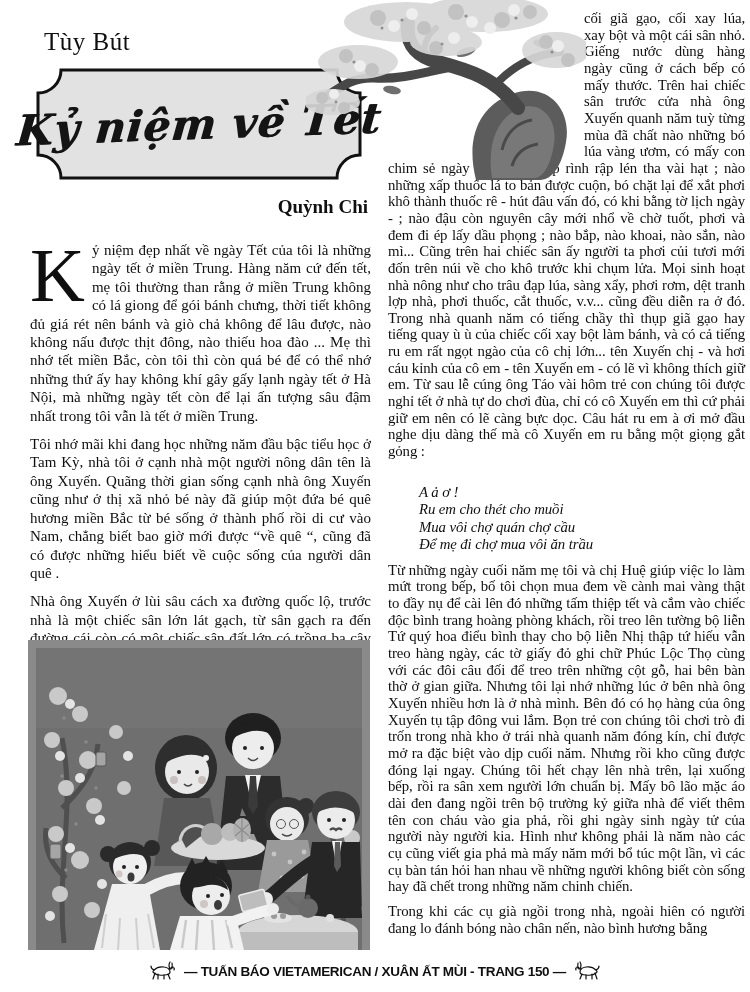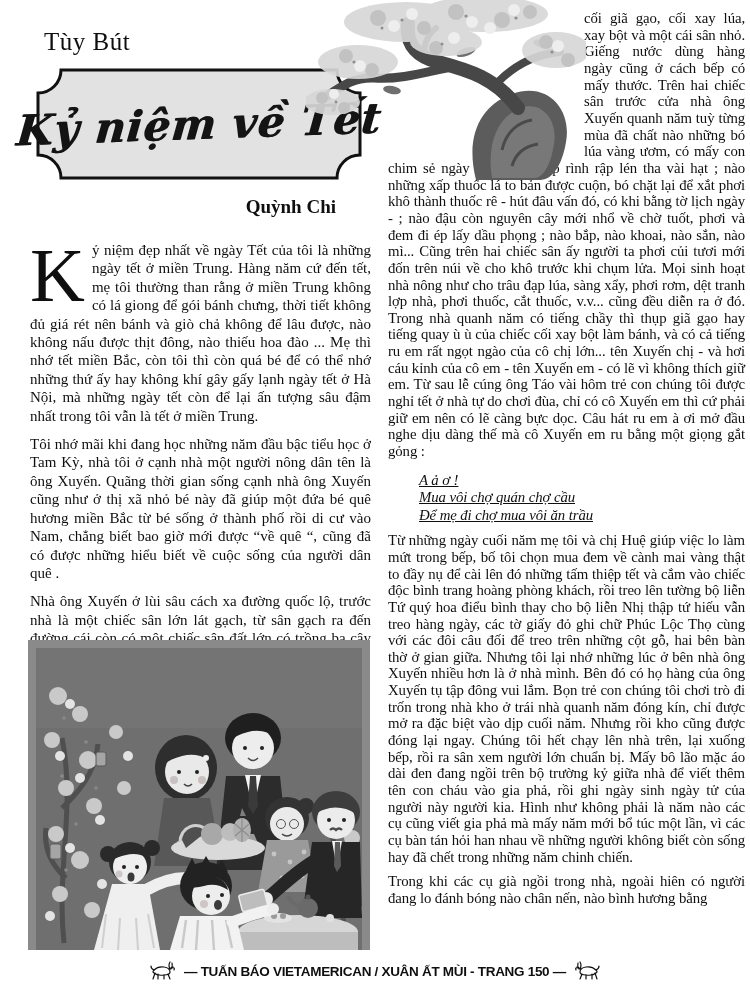--- a/index.html
+++ b/index.html
@@ -12,33 +12,33 @@
   .kicker{position:absolute;left:44px;top:28px;font-size:25px;letter-spacing:.5px;text-align:center;}
   .plaque{position:absolute;left:35px;top:67px;width:328px;height:114px;z-index:2;}
   .plaque svg{position:absolute;left:0;top:0;}
   .plaque-title{
     position:absolute;left:0;top:0;width:100%;height:100%;
     display:flex;align-items:center;justify-content:center;
     font-family:"DejaVu Serif", serif;font-style:italic;font-weight:700;
     font-size:42px;letter-spacing:1px;transform:rotate(-2deg) skewX(-7deg);
     color:#141414;text-shadow:1px 0 0 #141414;white-space:nowrap;
   }
-  .author{position:absolute;left:164px;top:196px;width:172px;text-align:right;
+  .author{position:absolute;left:196px;top:196px;width:172px;text-align:right;
     font-weight:bold;font-size:19px;}
   .tree{position:absolute;left:306px;top:0;width:280px;height:180px;z-index:3;}
   
   .col{position:absolute;text-align:justify;}
   .col-left{left:30px;top:241px;width:341px;font-size:15px;line-height:18.4px;}
   .col-left p{margin:0 0 10px 0;}
   .dropcap{float:left;font-size:76px;line-height:.78;padding:5px 7px 0 0;}
   .col-right{left:388px;top:10px;width:357px;height:940px;
     font-size:14.8px;line-height:16.65px;letter-spacing:-.1px;}
   .col-right p{margin:0 0 8px 0;}
   .tree-spacer{float:left;width:196px;height:149px;}
-  .poem{margin:12px 0 8px 31px;font-style:italic;text-align:left;line-height:17.5px;text-decoration:underline;}
+  .poem{margin:24px 0 8px 31px;font-style:italic;text-align:left;line-height:17.5px;}
   
   .illustration{position:absolute;left:28px;top:640px;width:326px;height:302px;
     border:8px solid #8a8a8a;background:#6f6f6f;z-index:2;}
   .illustration svg{display:block;}
   
   .footer{position:absolute;left:0;top:950px;width:750px;height:42px;background:#ffffff;
     display:flex;align-items:center;justify-content:center;gap:9px;z-index:5;}
   .footer-text{font-family:"Liberation Sans", sans-serif;font-weight:bold;
     font-size:13.5px;letter-spacing:-.3px;white-space:nowrap;}
   .goat{width:27px;height:20px;}
@@ -279,20 +279,21 @@
       <path d="M196 274 C212 268 224 264 234 262" stroke="#f2f2f2" stroke-width="11" fill="none" stroke-linecap="round"></path>
       <circle cx="237" cy="261" r="6" fill="#ededed"></circle>
     </svg>
   </div>
 
   <div class="col col-right">
     <div class="tree-spacer"></div>
     <p>cối giã gạo, cối xay lúa, xay bột và một cái sân nhỏ. Giếng nước dùng hàng ngày cũng ở cách bếp có mấy thước. Trên hai chiếc sân trước cửa nhà ông Xuyến quanh năm tuỳ từng mùa đã chất nào những bó lúa vàng ươm, có mấy con chim sẻ ngày mùa béo múp rình rập lén tha vài hạt ; nào những xấp thuốc lá to bản được cuộn, bó chặt lại để xắt phơi khô thành thuốc rê - hút đâu vấn đó, có khi bằng tờ lịch ngày - ; nào đậu còn nguyên cây mới nhổ về chờ tuốt, phơi và đem đi ép lấy dầu phọng ; nào bắp, nào khoai, nào sắn, nào mì... Cũng trên hai chiếc sân ấy người ta phơi củi tươi mới đốn trên núi về cho khô trước khi chụm lửa. Mọi sinh hoạt nhà nông như cho trâu đạp lúa, sàng xẩy, phơi rơm, dệt tranh lợp nhà, phơi thuốc, cắt thuốc, v.v... cũng đều diễn ra ở đó. Trong nhà quanh năm có tiếng chầy thì thụp giã gạo hay tiếng quay ù ù của chiếc cối xay bột làm bánh, và có cả tiếng ru em rất ngọt ngào của cô chị lớn... tên Xuyến chị - và hơi cáu kỉnh của cô em - tên Xuyến em - có lẽ vì không thích giữ em. Từ sau lễ cúng ông Táo vài hôm trẻ con chúng tôi được nghỉ tết ở nhà tự do chơi đùa, chỉ có cô Xuyến em thì cứ phải giữ em nên có lẽ càng bực dọc. Câu hát ru em à ơi mở đầu nghe dịu dàng thế mà cô Xuyến em ru bằng một giọng gắt gỏng :</p>
     <div class="poem">
       <div>A ả ơ !</div>
+      <div>Ru em cho thét cho muồi</div>
       <div>Mua vôi chợ quán chợ cầu</div>
       <div>Để mẹ đi chợ mua vôi ăn trầu</div>
     </div>
     <p>Từ những ngày cuối năm mẹ tôi và chị Huệ giúp việc lo làm mứt trong bếp, bố tôi chọn mua đem về cành mai vàng thật to đầy nụ để cài lên đó những tấm thiệp tết và cắm vào chiếc độc bình trang hoàng phòng khách, rồi treo lên tường bộ liễn Tứ quý hoa điểu bình thay cho bộ liễn Nhị thập tứ hiếu vẫn treo hàng ngày, các tờ giấy đỏ ghi chữ Phúc Lộc Thọ cùng với các đôi câu đối để treo trên những cột gỗ, hai bên bàn thờ ở gian giữa. Nhưng tôi lại nhớ những lúc ở bên nhà ông Xuyến nhiều hơn là ở nhà mình. Bên đó có họ hàng của ông Xuyến tụ tập đông vui lắm. Bọn trẻ con chúng tôi chơi trò đi trốn trong nhà kho ở trái nhà quanh năm đóng kín, chỉ được mở ra đặc biệt vào dịp cuối năm. Nhưng rồi kho cũng được đóng lại ngay. Chúng tôi hết chạy lên nhà trên, lại xuống bếp, rồi ra sân xem người lớn chuẩn bị. Mấy bô lão mặc áo dài đen đang ngồi trên bộ trường kỷ giữa nhà để viết thêm tên con cháu vào gia phả, rồi ghi ngày sinh ngày tử của người này người kia. Hình như không phải là năm nào các cụ cũng viết gia phả mà mấy năm mới bổ túc một lần, vì các cụ bàn tán hỏi han nhau về những người không biết còn sống hay đã chết trong những năm chinh chiến.</p>
     <p>Trong khi các cụ già ngồi trong nhà, ngoài hiên có người đang lo đánh bóng nào chân nến, nào bình hương bằng</p>
   </div>
 
   <div class="footer">
     <svg class="goat" viewBox="0 0 27 20">
       <g stroke="#111" stroke-width="1.2" fill="none" stroke-linecap="round">

